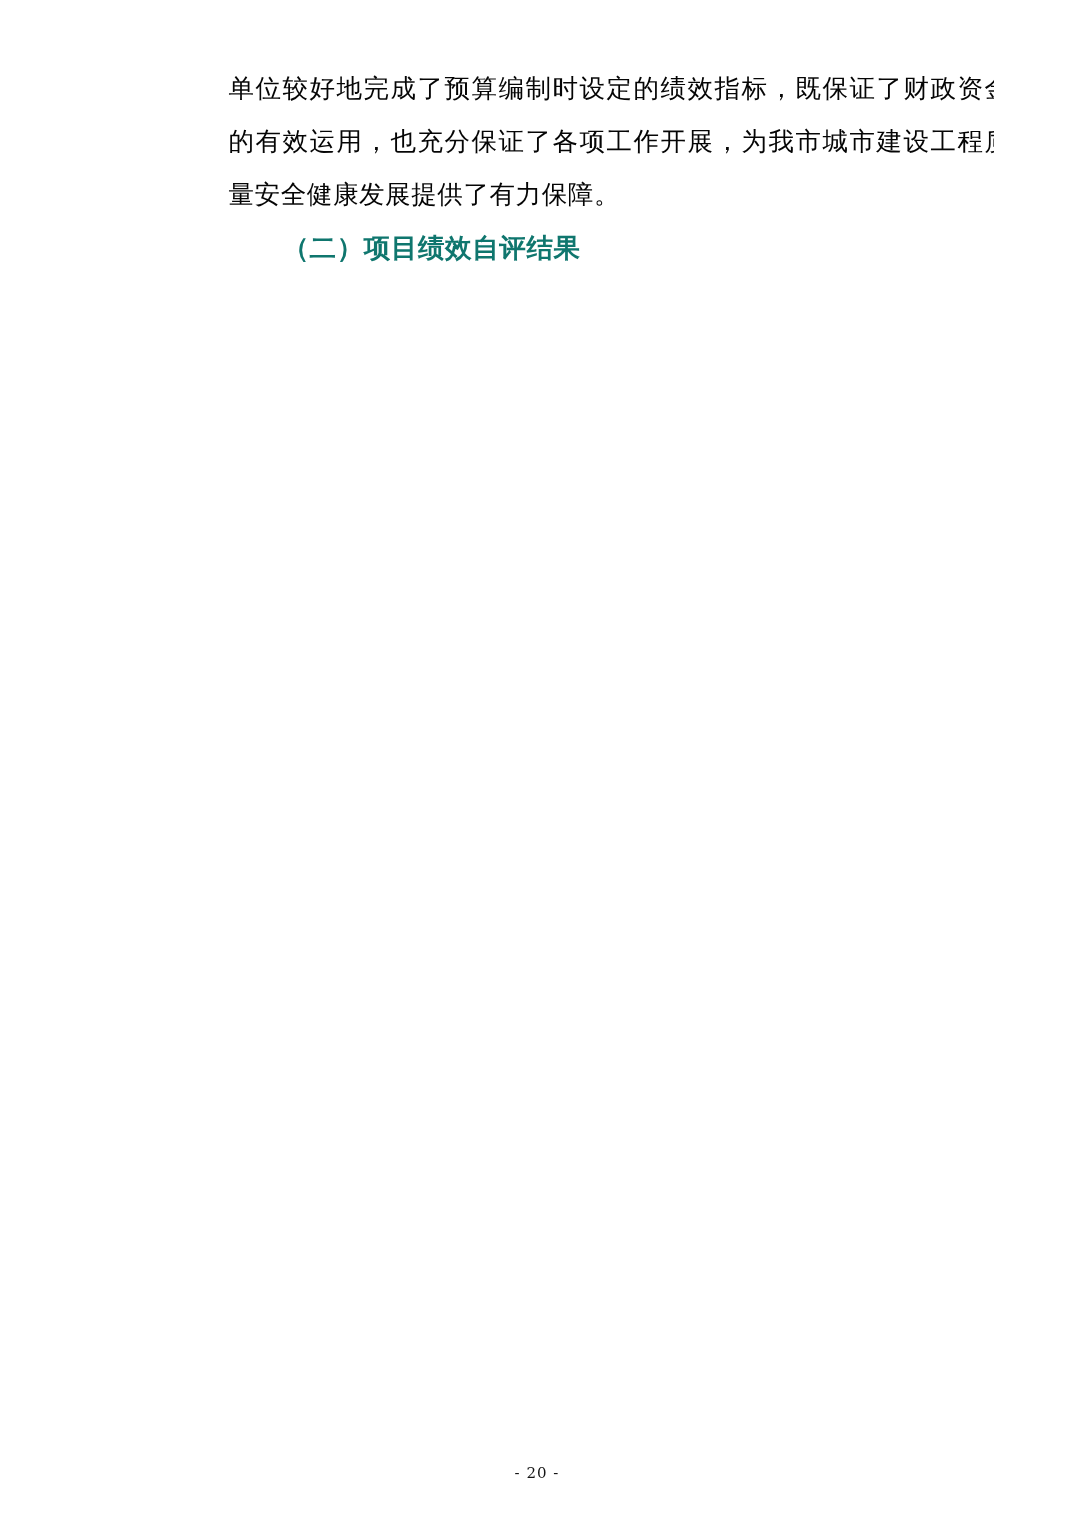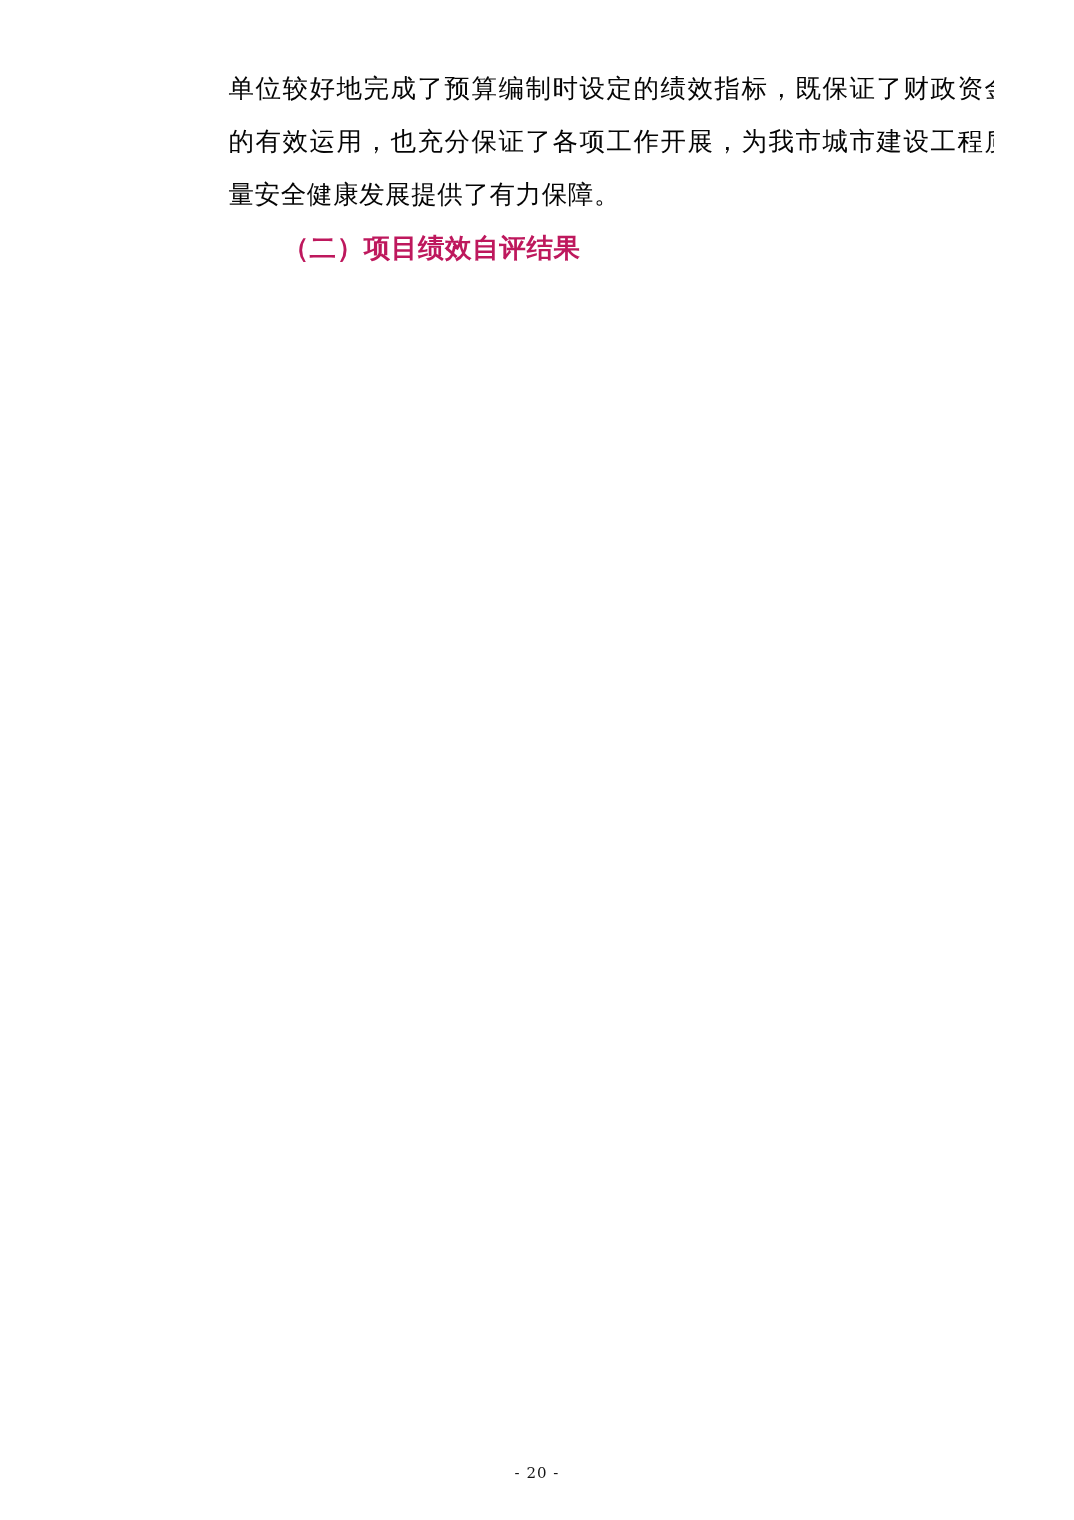--- a/index.html
+++ b/index.html
@@ -34,21 +34,21 @@
     margin: 0;
   }
   .para.indent {
     text-indent: 54px;
   }
   .heading {
     font-family: "DejaVu Serif", "Liberation Serif", serif;
     font-size: 26.5px;
     line-height: 53px;
     font-weight: bold;
-    color: #be185d;
+    color: #0f766e;
     text-indent: 54px;
     letter-spacing: 0.6px;
     margin: 0;
   }
   .footer {
     position: absolute;
     left: 0;
     right: 0;
     bottom: 38px;
     text-align: center;

